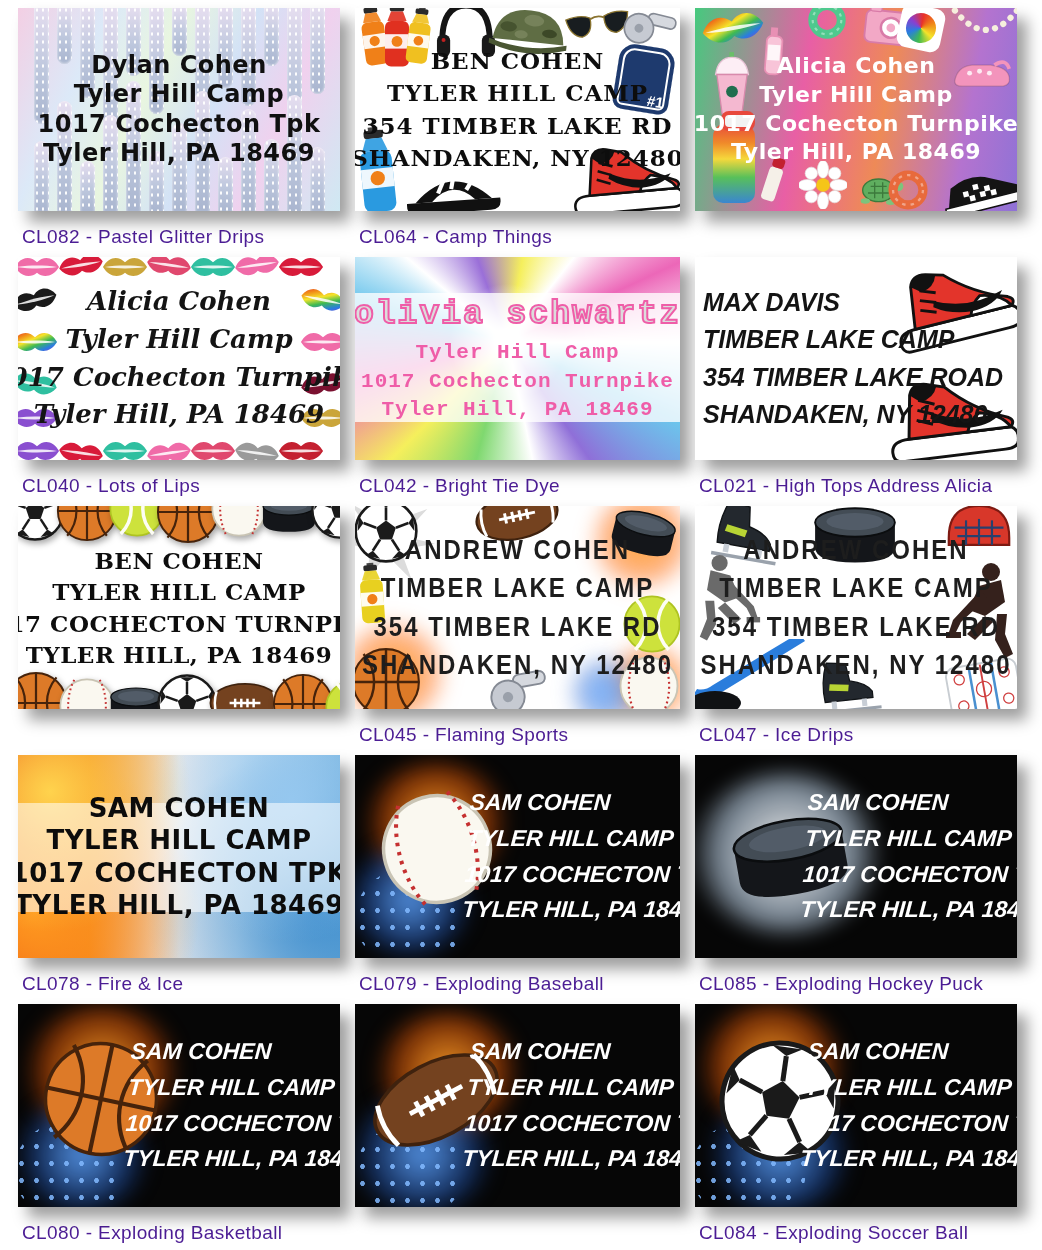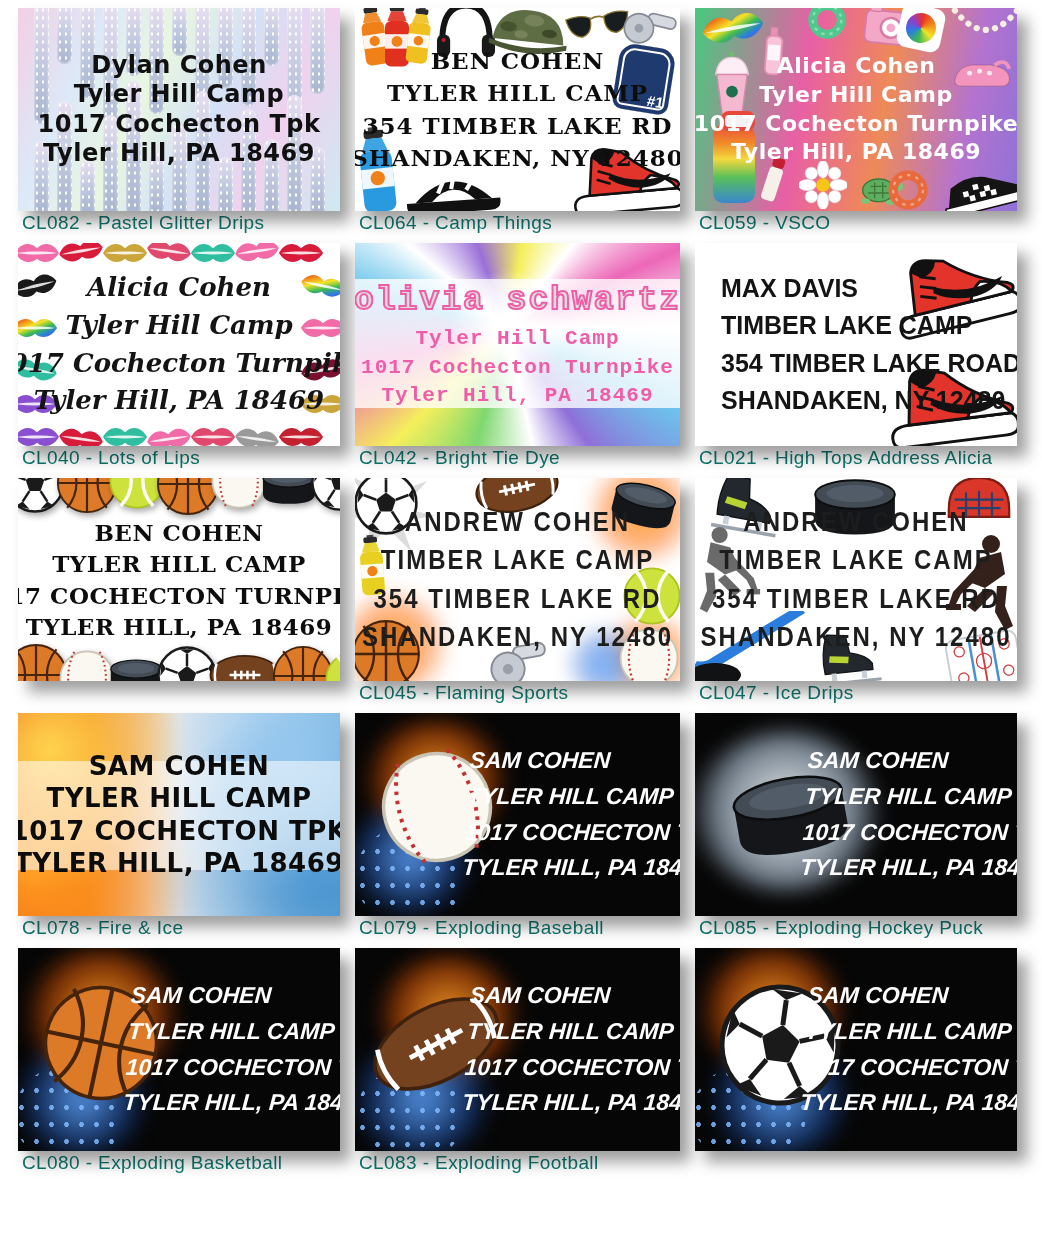--- a/index.html
+++ b/index.html
@@ -3,21 +3,21 @@
 <meta charset="utf-8">
 <style>
   *{box-sizing:border-box;margin:0;padding:0}
   html,body{width:1042px;height:1250px;background:#fff;overflow:hidden;
     font-family:"Liberation Sans",sans-serif}
   .grid{display:grid;grid-template-columns:322px 325px 322px;column-gap:15px;
     padding:8px 0 0 18px}
   .cell{margin-bottom:9px}
   .card{position:relative;width:100%;height:203px;overflow:hidden;background:#fff;
     box-shadow:10px 11px 14px rgba(0,0,0,.38)}
-  .caption{margin-top:1px;padding-left:4px;font-size:19px;color:#0f766e;
+  .caption{margin-top:15px;padding-left:4px;font-size:19px;color:#4c1d95;
     letter-spacing:.4px;font-weight:400}
   .addr{position:absolute;inset:0;z-index:5;display:flex;flex-direction:column;
     justify-content:center;align-items:center;text-align:center}
   .addr div{white-space:nowrap}
   .deco{position:absolute;z-index:2}
   .glow{position:absolute;border-radius:50%;filter:blur(10px);z-index:1}
   .glow.orange{background:radial-gradient(circle,rgba(255,160,40,.95),rgba(255,90,0,.45) 55%,transparent 75%)}
   .glow.blue{background:radial-gradient(circle,rgba(95,165,255,.9),rgba(30,90,200,.4) 55%,transparent 75%)}
   .glow.ice{background:radial-gradient(circle,rgba(255,255,255,.95),rgba(205,230,255,.55) 55%,transparent 78%)}
   .spray{position:absolute;z-index:1;border-radius:50%;filter:blur(.4px);
@@ -74,22 +74,22 @@
       #6cc5ec 105deg,#8f6fd8 135deg,#ffffff 158deg,#7fd86f 185deg,#f5ef5c 215deg,
       #ec67b8 245deg,#6cc5ec 275deg,#ffffff 300deg,#9a6fd8 330deg,#f5ef5c 360deg)}
   .band{position:absolute;left:0;right:0;z-index:2;background:rgba(255,255,255,.78)}
   .cl042 .band{top:36px;bottom:38px}
   .cl042 .addr{font-family:Liberation Mono, monospace;font-weight:800;line-height:1.35}
   .cl042 .addr .big{font-size:33px;letter-spacing:2px;color:#dcdcdc;
     -webkit-text-stroke:2px #ef5da8;text-shadow:0 0 1px #fff;margin-bottom:2px}
   .cl042 .addr .pink{font-size:21px;color:#ef5da8;letter-spacing:1px}
 
   
-  .cl021 .addr{align-items:flex-start;padding-left:26px;text-align:left;
-    font-weight:700;font-size:25px;line-height:1.5;color:#141414;
+  .cl021 .addr{align-items:flex-start;padding-left:8px;text-align:left;
+    font-style:italic;font-weight:700;font-size:25px;line-height:1.5;color:#141414;
     font-family:"Liberation Sans",sans-serif}
 
   
   .cl062 .addr{font-family:"DejaVu Serif",serif;font-weight:800;font-size:23px;
     line-height:1.35;color:#0d0d0d;letter-spacing:.5px}
   .ballrow{position:absolute;left:-14px;right:-14px;display:flex;z-index:1}
   .ballrow.top{top:-26px}
   .ballrow.bot{bottom:-26px;align-items:flex-end}
   .ballrow svg{margin-right:-10px;filter:drop-shadow(2px 3px 3px rgba(0,0,0,.35));flex:none}
 
@@ -480,21 +480,20 @@
       <svg class="deco" style="right:-8px;bottom:-2px;transform:rotate(-14deg)" width="86" height="48">
           <use href="#sym-vans"></use>
         </svg>
       <div class="addr">
         <div>Alicia Cohen</div>
         <div>Tyler Hill Camp</div>
         <div>1017 Cochecton Turnpike</div>
         <div>Tyler Hill, PA 18469</div>
       </div>
     </div>
-    <figcaption class="caption">CL059 - VSCO</figcaption>
   </figure>
 
   <figure class="cell">
     <div class="card cl040">
       <svg class="lip" style="left:-4px;top:-3px;color:#f06ba8" width="46" height="26">
           <use href="#sym-lips"></use>
         </svg>
       <svg class="lip" style="left:40px;top:-5px;color:#d81b3a;transform:rotate(-10deg)" width="46" height="26">
           <use href="#sym-lips"></use>
         </svg>
@@ -811,33 +810,33 @@
       <svg class="deco" style="left:10px;top:54px;transform:rotate(-28deg)" width="142" height="84">
           <use href="#sym-football"></use>
         </svg>
       <div class="addr">
         <div>SAM COHEN</div>
         <div>TYLER HILL CAMP</div>
         <div>1017 COCHECTON TPK</div>
         <div>TYLER HILL, PA 18469</div>
       </div>
     </div>
-    <figcaption class="caption">CL083 - Exploding Football</figcaption>
   </figure>
 
   <figure class="cell">
     <div class="card boom">
       <div class="glow orange" style="left:2px;top:0;width:150px;height:125px"></div>
       <div class="glow blue" style="left:10px;top:92px;width:150px;height:115px"></div>
       <div class="spray" style="left:-4px;bottom:-14px;width:115px;height:100px"></div>
       <svg class="deco" style="left:22px;top:34px;transform:rotate(8deg)" width="126" height="126">
           <use href="#sym-soccer"></use>
         </svg>
       <div class="addr">
         <div>SAM COHEN</div>
         <div>TYLER HILL CAMP</div>
         <div>1017 COCHECTON TPK</div>
         <div>TYLER HILL, PA 18469</div>
       </div>
     </div>
+    <figcaption class="caption">CL084 - Exploding Soccer Ball</figcaption>
   </figure>
 
 </main>
 
 </body></html>

